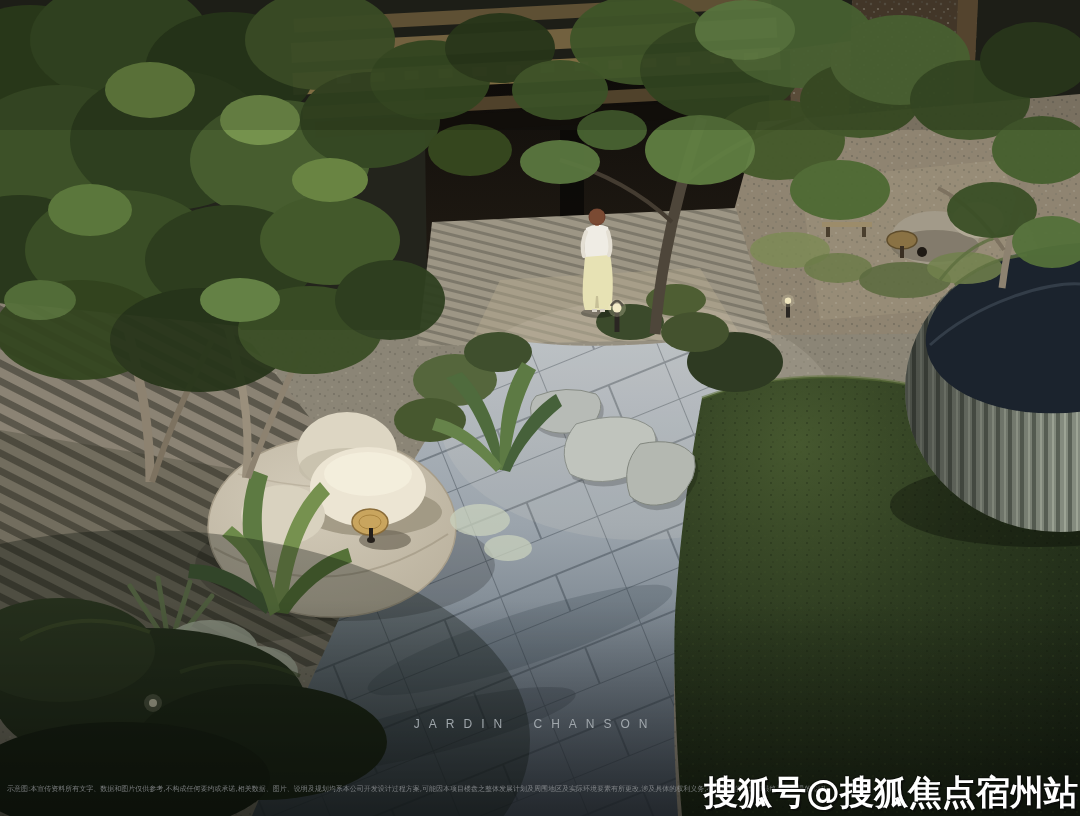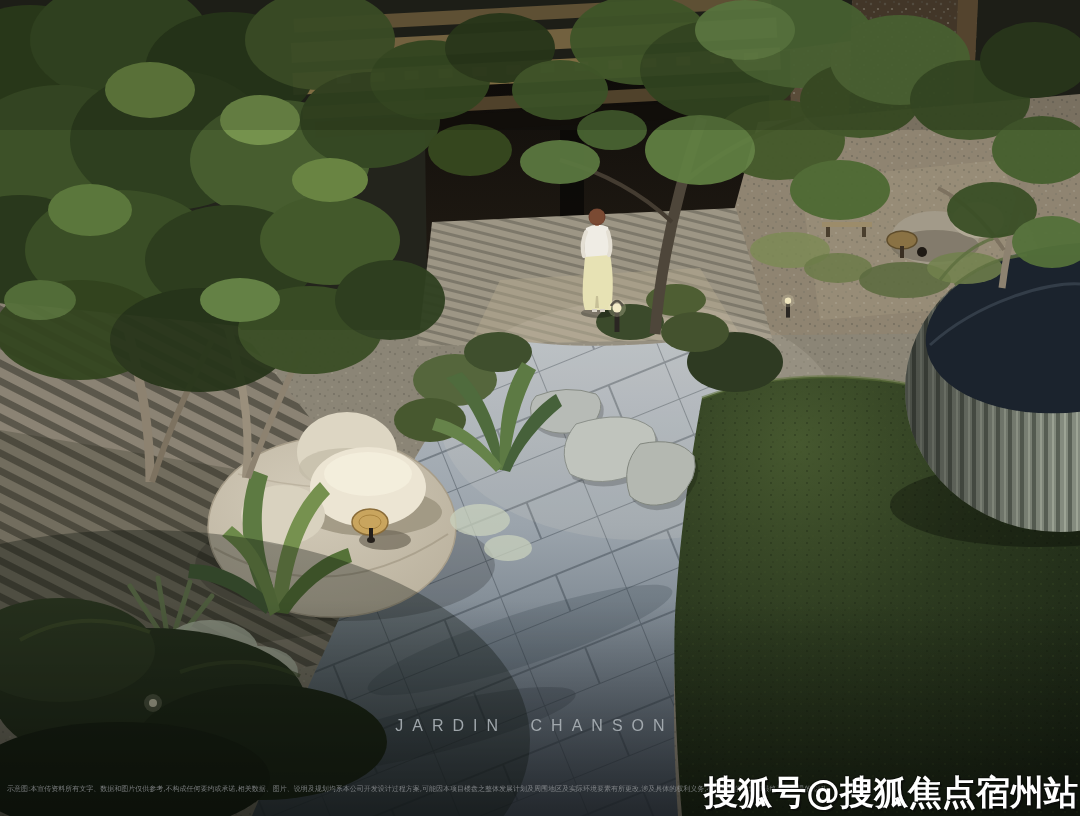--- a/index.html
+++ b/index.html
@@ -3,21 +3,21 @@
 <meta charset="utf-8">
 <style>
   html,body{margin:0;padding:0;background:#111;}
   .canvas{
     position:relative;width:1080px;height:816px;overflow:hidden;
     background:#23241c;font-family:"Liberation Sans",sans-serif;
   }
   .scene-svg{position:absolute;left:0;top:0;width:100%;height:100%;display:block;}
   .jardin-label{
     position:absolute;top:717px;left:50%;transform:translateX(-52%);
-    font-size:16px;letter-spacing:9px;word-spacing:10px;color:#a9b0b5;opacity:.92;
+    font-size:12px;letter-spacing:9px;word-spacing:10px;color:#a9b0b5;opacity:.92;
     font-family:"Liberation Sans",sans-serif;white-space:nowrap;
   }
   .disclaimer{
     position:absolute;left:7px;top:785px;width:818px;overflow:hidden;
     font-size:7px;line-height:9px;letter-spacing:0px;color:#94979a;opacity:.8;
     white-space:nowrap;font-family:"DejaVu Sans",sans-serif;
   }
   .watermark{
     position:absolute;right:2px;top:770px;
     font-size:34px;font-weight:bold;color:#ffffff;white-space:nowrap;

